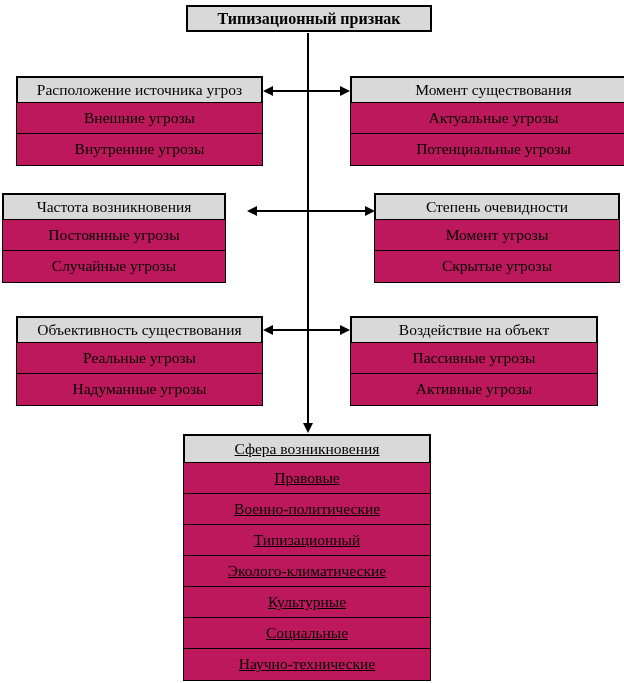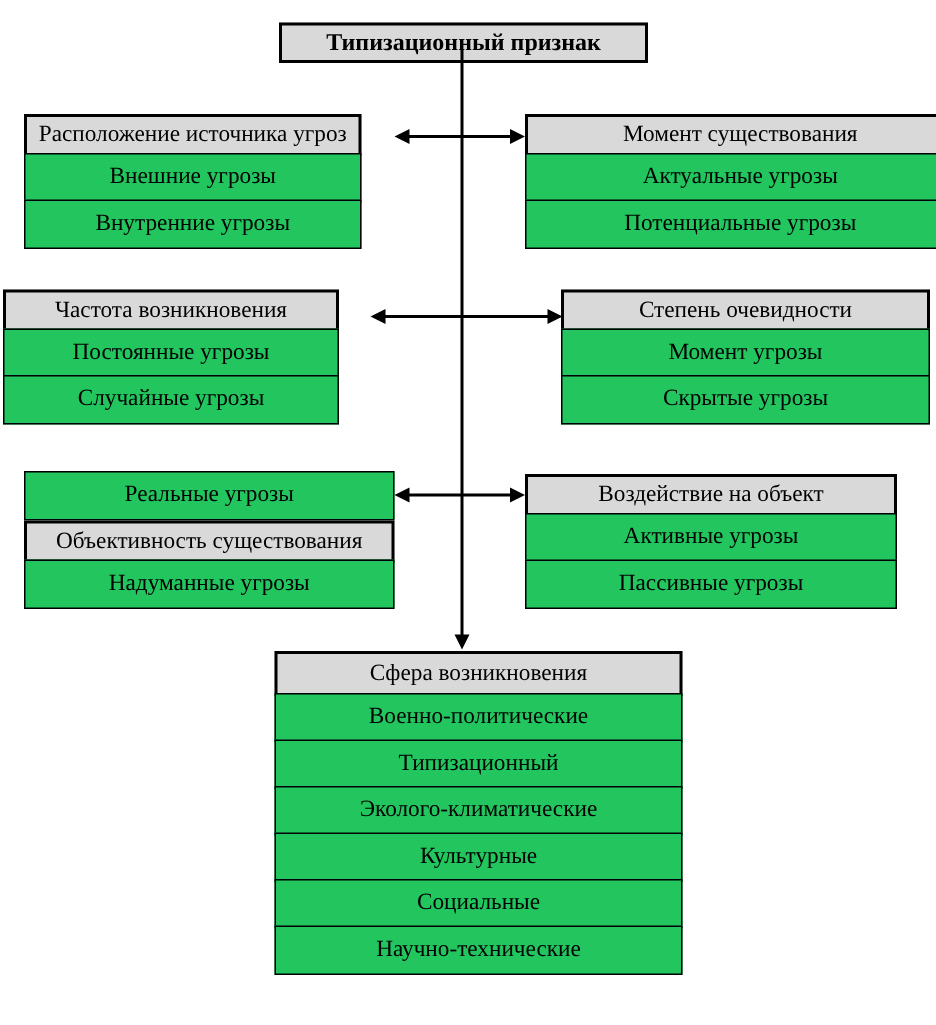--- a/index.html
+++ b/index.html
@@ -4,29 +4,29 @@
 <style>
   html, body { margin:0; padding:0; background:#ffffff; }
   .canvas {
     position:relative; width:624px; height:683px; background:#ffffff;
     font-family:"Liberation Serif","DejaVu Serif",serif; color:#000;
     overflow:hidden;
   }
   .box { position:absolute; }
   .cell {
     box-sizing:border-box; display:flex; align-items:center; justify-content:center;
-    border:1.5px solid #000; background:#22c55e; text-align:center;
+    border:1.5px solid #000; background:#be185d; text-align:center;
     font-size:15.5px; line-height:1.05; height:33px; margin-top:-2px;
     padding:0 4px;
   }
   .hdr {
     background:#d9d9d9; border-width:2px; height:28px; margin-top:0;
   }
   .root-cell {
-    box-sizing:border-box; position:absolute; left:186px; top:15px; width:246px; height:27px;
+    box-sizing:border-box; position:absolute; left:186px; top:5px; width:246px; height:27px;
     background:#d9d9d9; border:2.5px solid #000;
     display:flex; align-items:center; justify-content:center;
     font-size:16px; font-weight:bold; 
   }
   .vline { position:absolute; left:307px; top:33px; width:2px; height:392px; background:#000; }
   .vhead {
     position:absolute; left:303px; top:423px; width:0; height:0;
     border-left:5px solid transparent; border-right:5px solid transparent;
     border-top:10px solid #000;
   }
@@ -36,27 +36,27 @@
     position:absolute; left:0; top:1px; width:0; height:0;
     border-top:5px solid transparent; border-bottom:5px solid transparent;
     border-right:10px solid #000;
   }
   .harrow .head-r {
     position:absolute; right:0; top:1px; width:0; height:0;
     border-top:5px solid transparent; border-bottom:5px solid transparent;
     border-left:10px solid #000;
   }
   
-  .g-src  { left:16px;  top:76px;  width:225px; }
+  .g-src  { left:16px;  top:76px;  width:247px; }
   .g-mom  { left:350px; top:76px;  width:287px; }
   .g-freq { left:2px;   top:193px; width:224px; }
   .g-obv  { left:374px; top:193px; width:246px; }
   .g-obj  { left:16px;  top:316px; width:247px; }
   .g-imp  { left:350px; top:316px; width:248px; }
-  .g-sph  { left:183px; top:434px; width:272px; }
+  .g-sph  { left:183px; top:434px; width:248px;text-decoration:underline; }
   .g-sph .hdr { height:30px; }
   .a1 { left:263px; top:85px;  width:87px; }
   .a2 { left:247px; top:205px; width:128px; }
   .a3 { left:263px; top:324px; width:87px; }
 </style>
 </head>
 <body>
 
 <div class="canvas">
 
@@ -101,33 +101,34 @@
     <div class="cell">Случайные угрозы</div>
   </div>
 
   <div class="box g-obv">
     <div class="cell hdr">Степень очевидности</div>
     <div class="cell">Момент угрозы</div>
     <div class="cell">Скрытые угрозы</div>
   </div>
 
   <div class="box g-obj">
+    <div class="cell hdr">Объективность существования</div>
     <div class="cell">Реальные угрозы</div>
-    <div class="cell hdr">Объективность существования</div>
     <div class="cell">Надуманные угрозы</div>
   </div>
 
   <div class="box g-imp">
     <div class="cell hdr">Воздействие на объект</div>
+    <div class="cell">Пассивные угрозы</div>
     <div class="cell">Активные угрозы</div>
-    <div class="cell">Пассивные угрозы</div>
   </div>
 
   <div class="box g-sph">
     <div class="cell hdr">Сфера возникновения</div>
+    <div class="cell">Правовые</div>
     <div class="cell">Военно-политические</div>
     <div class="cell">Типизационный</div>
     <div class="cell">Эколого-климатические</div>
     <div class="cell">Культурные</div>
     <div class="cell">Социальные</div>
     <div class="cell">Научно-технические</div>
   </div>
 
 </div>
 

